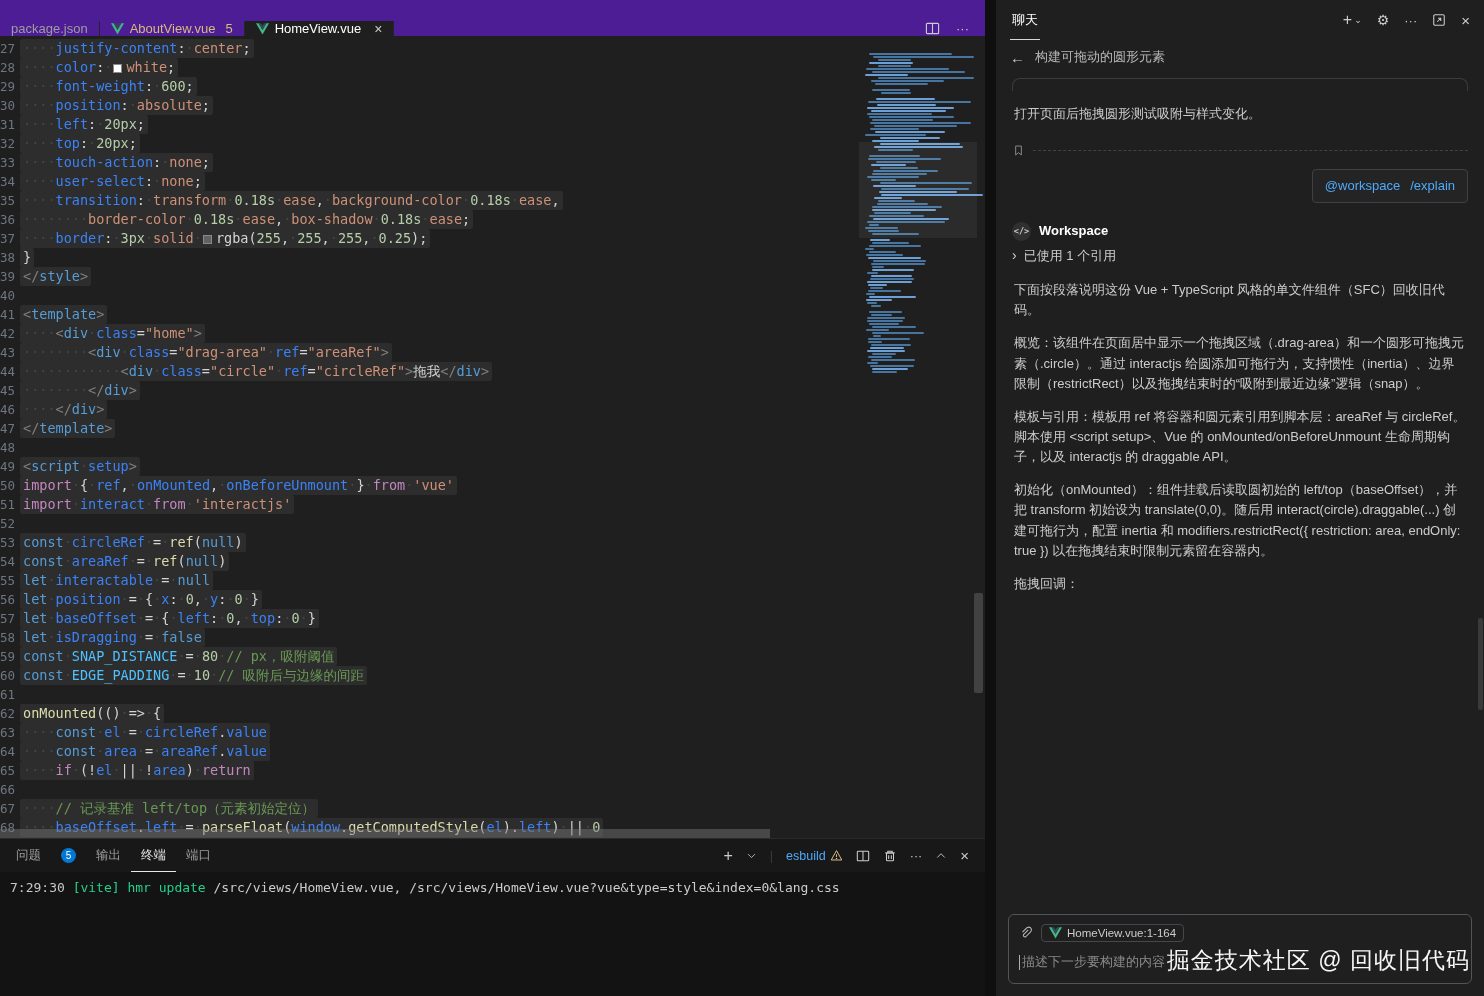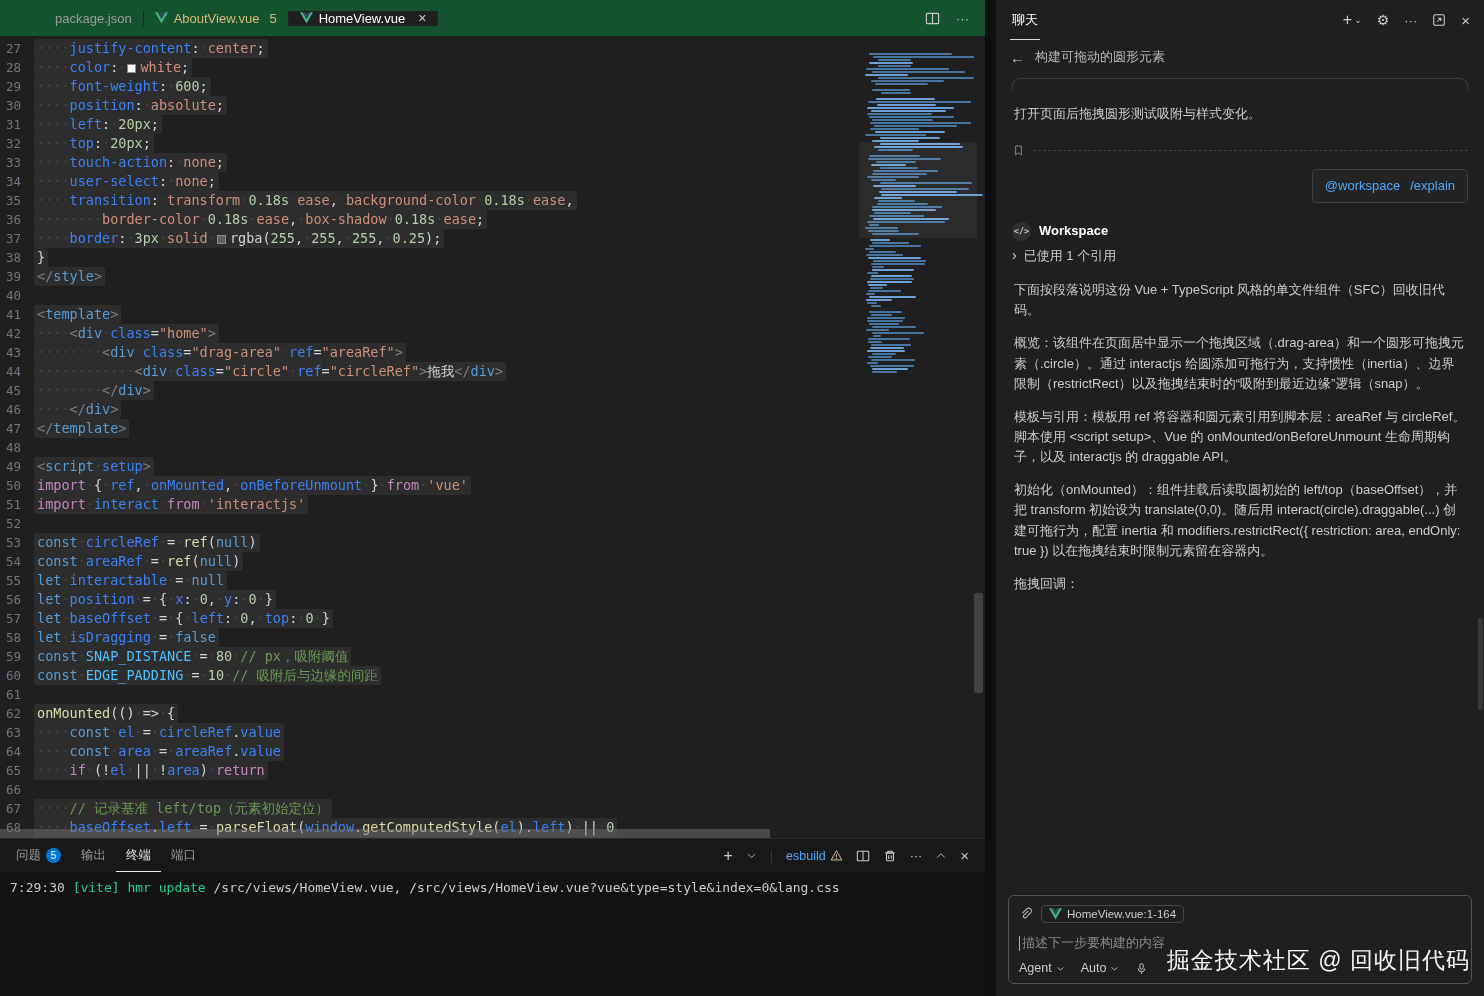--- a/index.html
+++ b/index.html
@@ -4,56 +4,56 @@
 <style>
   * { box-sizing: border-box; margin: 0; padding: 0; }
   html,body { width:1484px; height:996px; overflow:hidden; }
   body { background:#181818; font-family:"Liberation Sans",sans-serif; color:#cccccc; font-size:13px; }
   .app { display:flex; width:1484px; height:996px; }
 
   
   .left { width:985px; display:flex; flex-direction:column; background:#1f1f1f; }
   .sash { width:11px; background:#0f0f0f; }
 
-  .tabbar { height:36px; background:#14532d; display:flex; align-items:center; font-size:13px; flex:none;padding-left:44px; }
+  .tabbar { height:36px; background:#4c1d95; display:flex; align-items:flex-end; font-size:13px; flex:none; }
   .tab { display:flex; align-items:center; gap:6px; padding:0 11px; border-right:1px solid #252526; color:#9d9d9d; cursor:pointer; white-space:nowrap; }
   .tab.active { background:#1f1f1f; color:#ffffff; }
   .tab .close { margin-left:7px; color:#cccccc; font-size:14px; line-height:1; }
   .tab .badge-num { color:#d7ba7d; margin-left:4px; }
   .tab.warn-label .lbl { color:#d7ba7d; }
   .tab-actions { margin-left:auto; display:flex; align-items:center; gap:16px; padding-right:16px; color:#cccccc; }
   .icon-btn { display:inline-flex; align-items:center; justify-content:center; cursor:pointer; color:#cccccc; }
   .icon-btn svg { stroke:#cccccc; fill:none; stroke-width:1.2; }
 
   .vue-logo { width:13px; height:12px; flex:none; }
 
   
   .editor { position:relative; height:802px; background:#1f1f1f; overflow:hidden; flex:none; }
   .code { position:absolute; top:0; left:0; right:140px; padding-top:3px;
           font-family:"DejaVu Sans Mono",monospace; font-size:13.5px; line-height:19px; white-space:pre; }
   .cl { display:flex; height:19px; align-items:center; }
-  .ln { width:34px; text-align:right; color:#6e7681; padding-right:13px; flex:none; font-size:12.5px; }
+  .ln { width:20px; text-align:right; color:#6e7681; padding-right:13px; flex:none; font-size:12.5px; }
   .lt { display:inline-block; }
   .lt.box { background:#2d2d2d; border-radius:2px; padding:0 3px; }
   .tk-ws{color:#454545} .tk-pl{color:#d4d4d4} .tk-pr{color:#3b82f6} .tk-vl{color:#ce9178}
   .tk-nm{color:#b5cea8} .tk-kw{color:#569cd6} .tk-kw2{color:#c586c0} .tk-tg{color:#569cd6}
   .tk-br{color:#808080} .tk-fn{color:#dcdcaa} .tk-cn{color:#4fc1ff} .tk-cm{color:#6a9955} .tk-str{color:#ce9178}
   .swatch { display:inline-block; width:9px; height:9px; border:1px solid #8a8a8a; margin:0 4px 0 1px; vertical-align:-1px; }
 
   .minimap { position:absolute; top:14px; right:16px; width:104px; height:336px; }
   .mm-row { height:2px; margin-bottom:1px; border-radius:1px; }
   .mm-slider { position:absolute; left:-6px; right:-8px; top:92px; height:96px; background:rgba(255,255,255,.055); }
   .vscroll { position:absolute; right:2px; top:557px; width:9px; height:100px; background:rgba(121,121,121,.4); border-radius:2px; }
   .hscroll { position:absolute; left:0; bottom:0; height:9px; width:100%; }
   .hthumb { height:100%; width:770px; background:rgba(121,121,121,.45); }
 
   
   .panel { flex:1; background:#181818; border-top:1px solid #2b2b2b; display:flex; flex-direction:column; min-height:0; }
   .panel-tabs { height:33px; display:flex; align-items:stretch; padding:0 6px; font-size:12.5px; color:#9d9d9d; flex:none; }
-  .ptab { padding:0 10px; display:flex; align-items:center; gap:5px; cursor:pointer; border-bottom:1px solid transparent;text-align:right; }
+  .ptab { padding:0 10px; display:flex; align-items:center; gap:20px; cursor:pointer; border-bottom:1px solid transparent;text-align:right; }
   .ptab.active { color:#e7e7e7; border-bottom-color:#e7e7e7; }
   .badge { background:#0078d4; color:#fff; border-radius:8px; min-width:15px; height:15px; font-size:10px;
            display:inline-flex; align-items:center; justify-content:center; padding:0 3px; }
   .panel-actions { margin-left:auto; display:flex; gap:13px; align-items:center; color:#cccccc; padding-right:10px; }
   .psep { color:#3c3c3c; }
   .term-name { color:#4daafc; display:flex; align-items:center; gap:4px; cursor:pointer; }
   .terminal { flex:1; padding:8px 10px; font-family:"DejaVu Sans Mono",monospace; font-size:13px; background:#131313; }
   .t-time{color:#c8c8c8} .t-tag{color:#23d18b} .t-act{color:#23d18b} .t-files{color:#cccccc}
 
   
@@ -392,38 +392,18 @@
               <path d="M0 0 h3.2 L8 8.2 12.8 0 H16 L8 13.8 Z" fill="#41b883"></path>
               <path d="M3.2 0 H6.2 L8 3.1 9.8 0 h3 L8 8.2 Z" fill="#35495e"></path>
             </svg>
           <span>HomeView.vue:1-164</span>
         </span>
       </div>
       <div class="ib-row2">
         <span class="caret"></span>
         <span>描述下一步要构建的内容</span>
       </div>
-      <div class="ib-row3">
-        <span class="dd">
-          <span>Agent</span>
-          <svg width="9" height="9" viewBox="0 0 16 16" style="stroke:#cccccc;fill:none;stroke-width:1.6">
-              <polyline points="3,6 8,11 13,6"></polyline>
-            </svg>
-        </span>
-        <span class="dd">
-          <span>Auto</span>
-          <svg width="9" height="9" viewBox="0 0 16 16" style="stroke:#cccccc;fill:none;stroke-width:1.6">
-              <polyline points="3,6 8,11 13,6"></polyline>
-            </svg>
-        </span>
-        <span class="icon-btn">
-          <svg width="13" height="13" viewBox="0 0 16 16">
-              <rect x="6" y="2" width="4" height="7" rx="2"></rect>
-              <path d="M4 8 a4 4 0 0 0 8 0 M8 12 v2.5"></path>
-            </svg>
-        </span>
-      </div>
     </div>
 
     <div class="watermark">掘金技术社区 @ 回收旧代码</div>
     <div class="chat-scroll-thumb"></div>
   </div>
 </div>
 
 </body></html>

